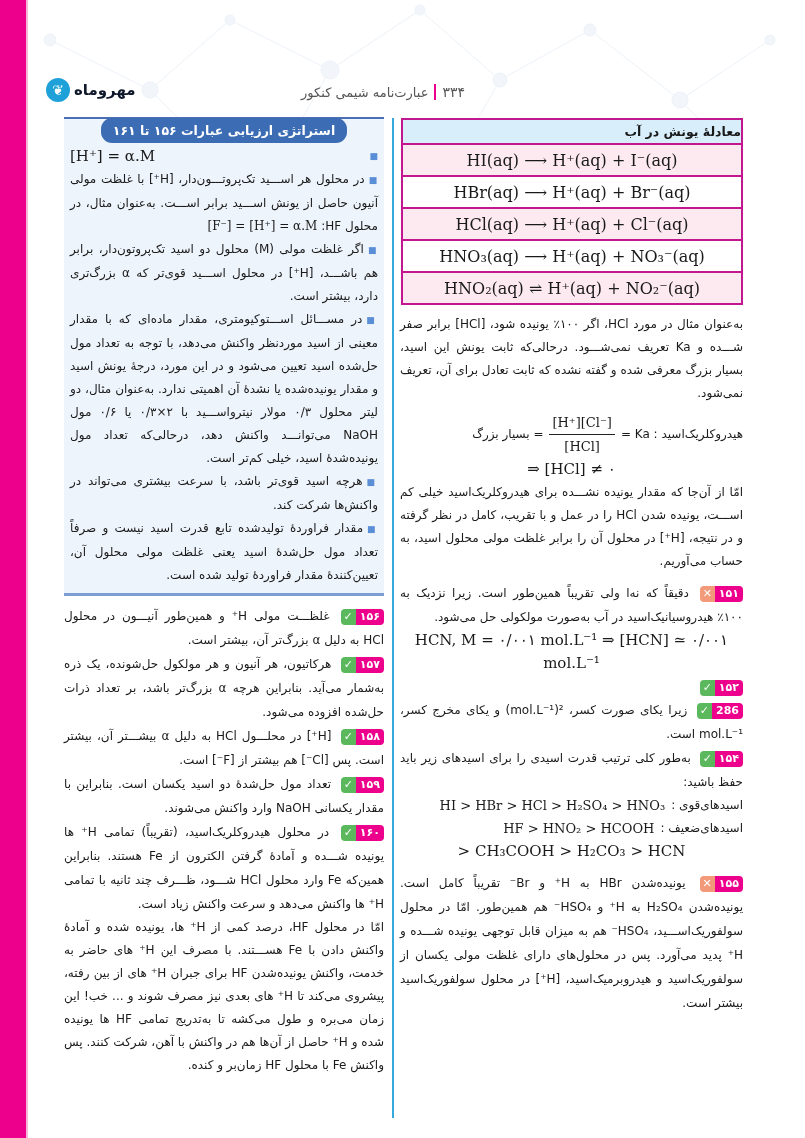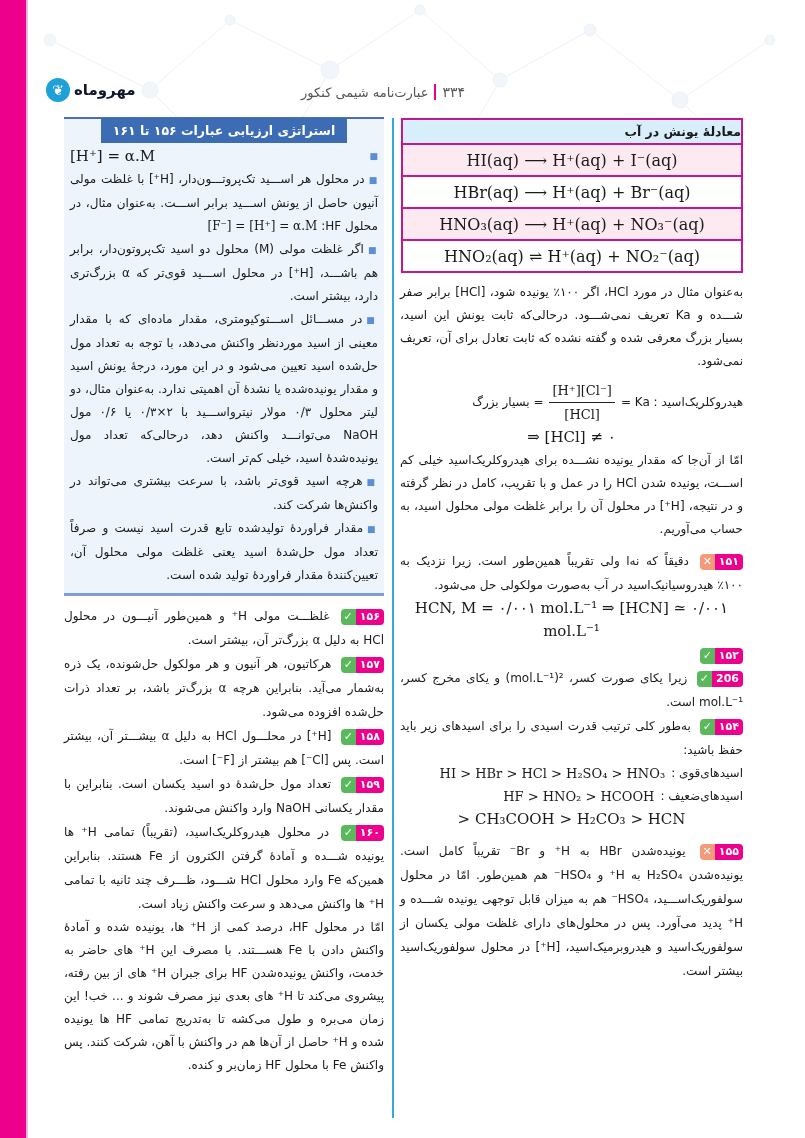--- a/index.html
+++ b/index.html
@@ -88,20 +88,21 @@
   .strategy-title-line {
     position: absolute; top: -1px; left: 0; right: 0; height: 2px; background: #4a6fb5;
   }
   .strategy-title {
     position: relative; text-align: center; margin-top: -10px; margin-bottom: 2px;
   }
   .strategy-title span {
     display: inline-block; background: #3b6cb4; color: #fff;
     font-family: "DejaVu Sans", sans-serif; font-weight: bold; font-size: 12.5px;
     padding: 1px 12px;
+    border-radius: 11px;
   }
   .bullet::before { content: "■"; color: #5a8ed6; font-size: 9px; margin-left: 4px; }
   .mono-line { display: flex; justify-content: space-between; }
 </style>
 </head>
 <body>
 
 <div class="pink-bar"></div>
 
 <svg class="bg-net" viewBox="0 0 775 160">
@@ -152,20 +153,23 @@
         <tr>
           <th>معادلهٔ یونش در آب</th>
         </tr>
     <tr>
           <td>HI(aq) ⟶ H⁺(aq) + I⁻(aq)</td>
         </tr>
     <tr>
           <td>HBr(aq) ⟶ H⁺(aq) + Br⁻(aq)</td>
         </tr>
     <tr>
+          <td>HCl(aq) ⟶ H⁺(aq) + Cl⁻(aq)</td>
+        </tr>
+    <tr>
           <td>HNO₃(aq) ⟶ H⁺(aq) + NO₃⁻(aq)</td>
         </tr>
     <tr>
           <td>HNO₂(aq) ⇌ H⁺(aq) + NO₂⁻(aq)</td>
         </tr>
   </tbody>
     </table>
 
   <p class="fa">به‌عنوان مثال در مورد HCl، اگر ۱۰۰٪ یونیده شود، [HCl] برابر صفر شـــده و Ka تعریف نمی‌شـــود. درحالی‌که ثابت یونش این اسید، بسیار بزرگ معرفی شده و گفته نشده که ثابت تعادل برای آن، تعریف نمی‌شود.</p>
 
@@ -193,21 +197,21 @@
   <div>
     <span class="badge">
         <span class="mark ok">✓</span>
         <span class="num">۱۵۲</span>
       </span>
   </div>
 
   <div>
     <span class="badge">
         <span class="mark ok">✓</span>
-        <span class="num">206</span>
+        <span class="num">286</span>
       </span>
     <span class="fa">زیرا یکای صورت کسر، ²(mol.L⁻¹) و یکای مخرج کسر، mol.L⁻¹ است.</span>
   </div>
 
   <div>
     <span class="badge">
         <span class="mark ok">✓</span>
         <span class="num">۱۵۴</span>
       </span>
     <span class="fa">به‌طور کلی ترتیب قدرت اسیدی را برای اسیدهای زیر باید حفظ باشید:</span>

